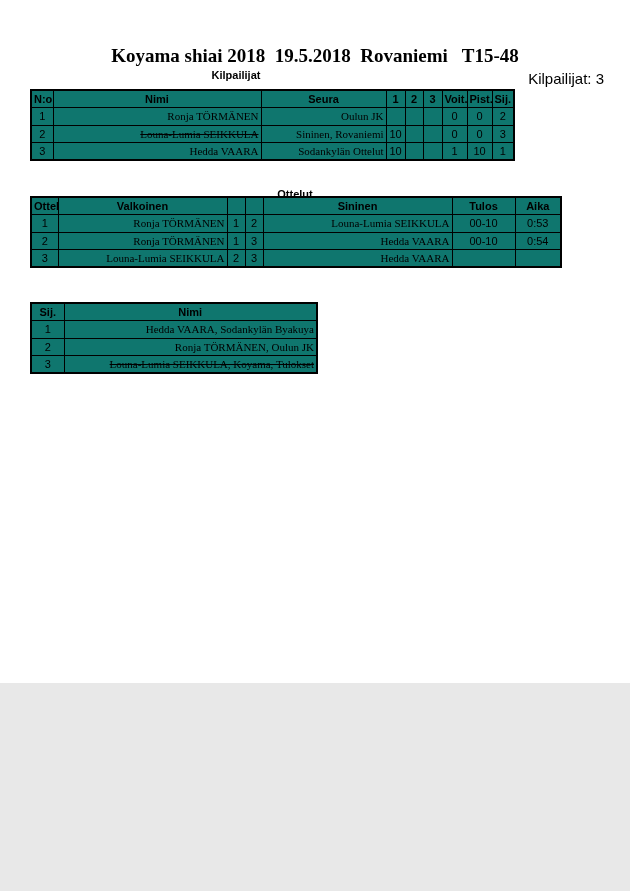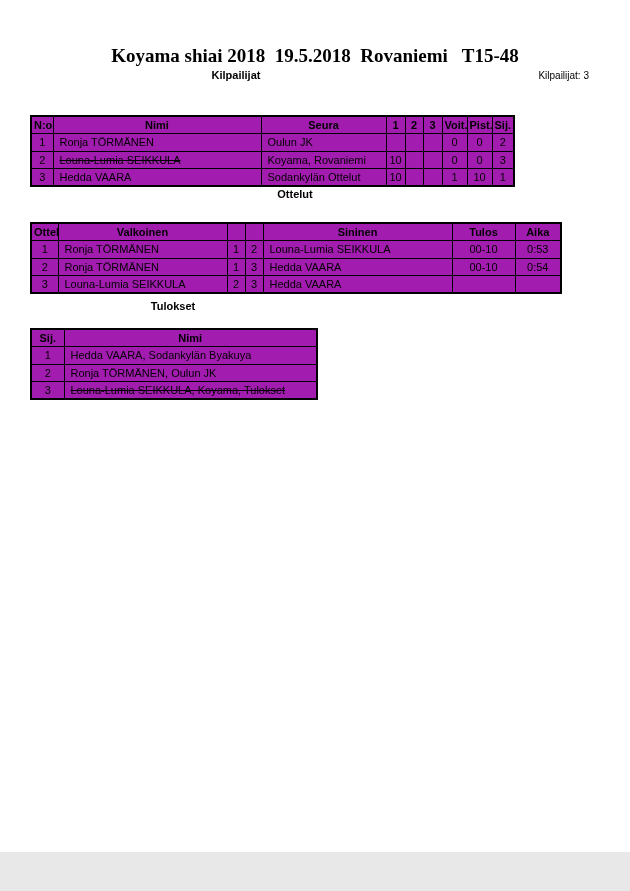--- a/index.html
+++ b/index.html
@@ -1,43 +1,43 @@
 <!DOCTYPE html>
 <html><head>
 <meta charset="utf-8">
 <style>
   * { margin:0; padding:0; box-sizing:border-box; }
   html,body { background:#e8e8e8; }
   body { font-family:"Liberation Sans", sans-serif; color:#000; }
   .page {
-    position:relative; width:630px; height:852px; background:#ffffff;
+    position:relative; width:630px; height:683px; background:#ffffff;
     margin:0 auto; overflow:hidden;
   }
   .title {
     position:absolute; top:45px; left:0; width:630px;
     text-align:center; font-family:"Liberation Serif", serif;
     font-size:19px; font-weight:bold; white-space:pre;
   }
   .sec-heading { position:absolute; font-size:11px; font-weight:bold; }
   .heading-kilpailijat { top:69px; left:0; width:472px; text-align:center; }
-  .count-label { position:absolute; top:70px; right:41px; font-size:10px;margin-left:16px; }
+  .count-label { position:absolute; top:70px; right:26px; font-size:15px;margin-left:16px; }
   .heading-ottelut  { top:188px; left:30px; width:530px; text-align:center; }
   .heading-tulokset { top:300px; left:30px; width:286px; text-align:center; }
 
   table {
     position:absolute; border-collapse:collapse; table-layout:fixed;
-    background:#a21caf; border:2px solid #000;margin-top:26px;
+    background:#0f766e; border:2px solid #000;
   }
   th, td {
     border:1px solid #000; height:17.5px; font-size:11px;
     padding:0 2px; overflow:hidden; white-space:nowrap;
     text-align:center; vertical-align:middle;
   }
   th { font-weight:bold; }
-  .l { text-align:left; padding-left:6px; }
+  .l { text-align:right; padding-left:6px;font-family:Liberation Serif, serif; }
   .struck { text-decoration:line-through; }
 
   .t-kilpailijat { top:89px;  left:30px; width:483px; }
   .t-ottelut     { top:196px; left:30px; width:530px; }
   .t-tulokset    { top:302px; left:30px; width:286px; }
 </style>
 </head>
 <body>
 
 <div class="page">
@@ -80,21 +80,21 @@
         <td></td>
         <td></td>
         <td></td>
         <td>0</td>
         <td>0</td>
         <td>2</td>
       </tr>
       <tr>
         <td>2</td>
         <td class="l struck">Louna-Lumia SEIKKULA</td>
-        <td class="l">Koyama, Rovaniemi</td>
+        <td class="l">Sininen, Rovaniemi</td>
         <td>10</td>
         <td></td>
         <td></td>
         <td>0</td>
         <td>0</td>
         <td>3</td>
       </tr>
       <tr>
         <td>3</td>
         <td class="l">Hedda VAARA</td>

